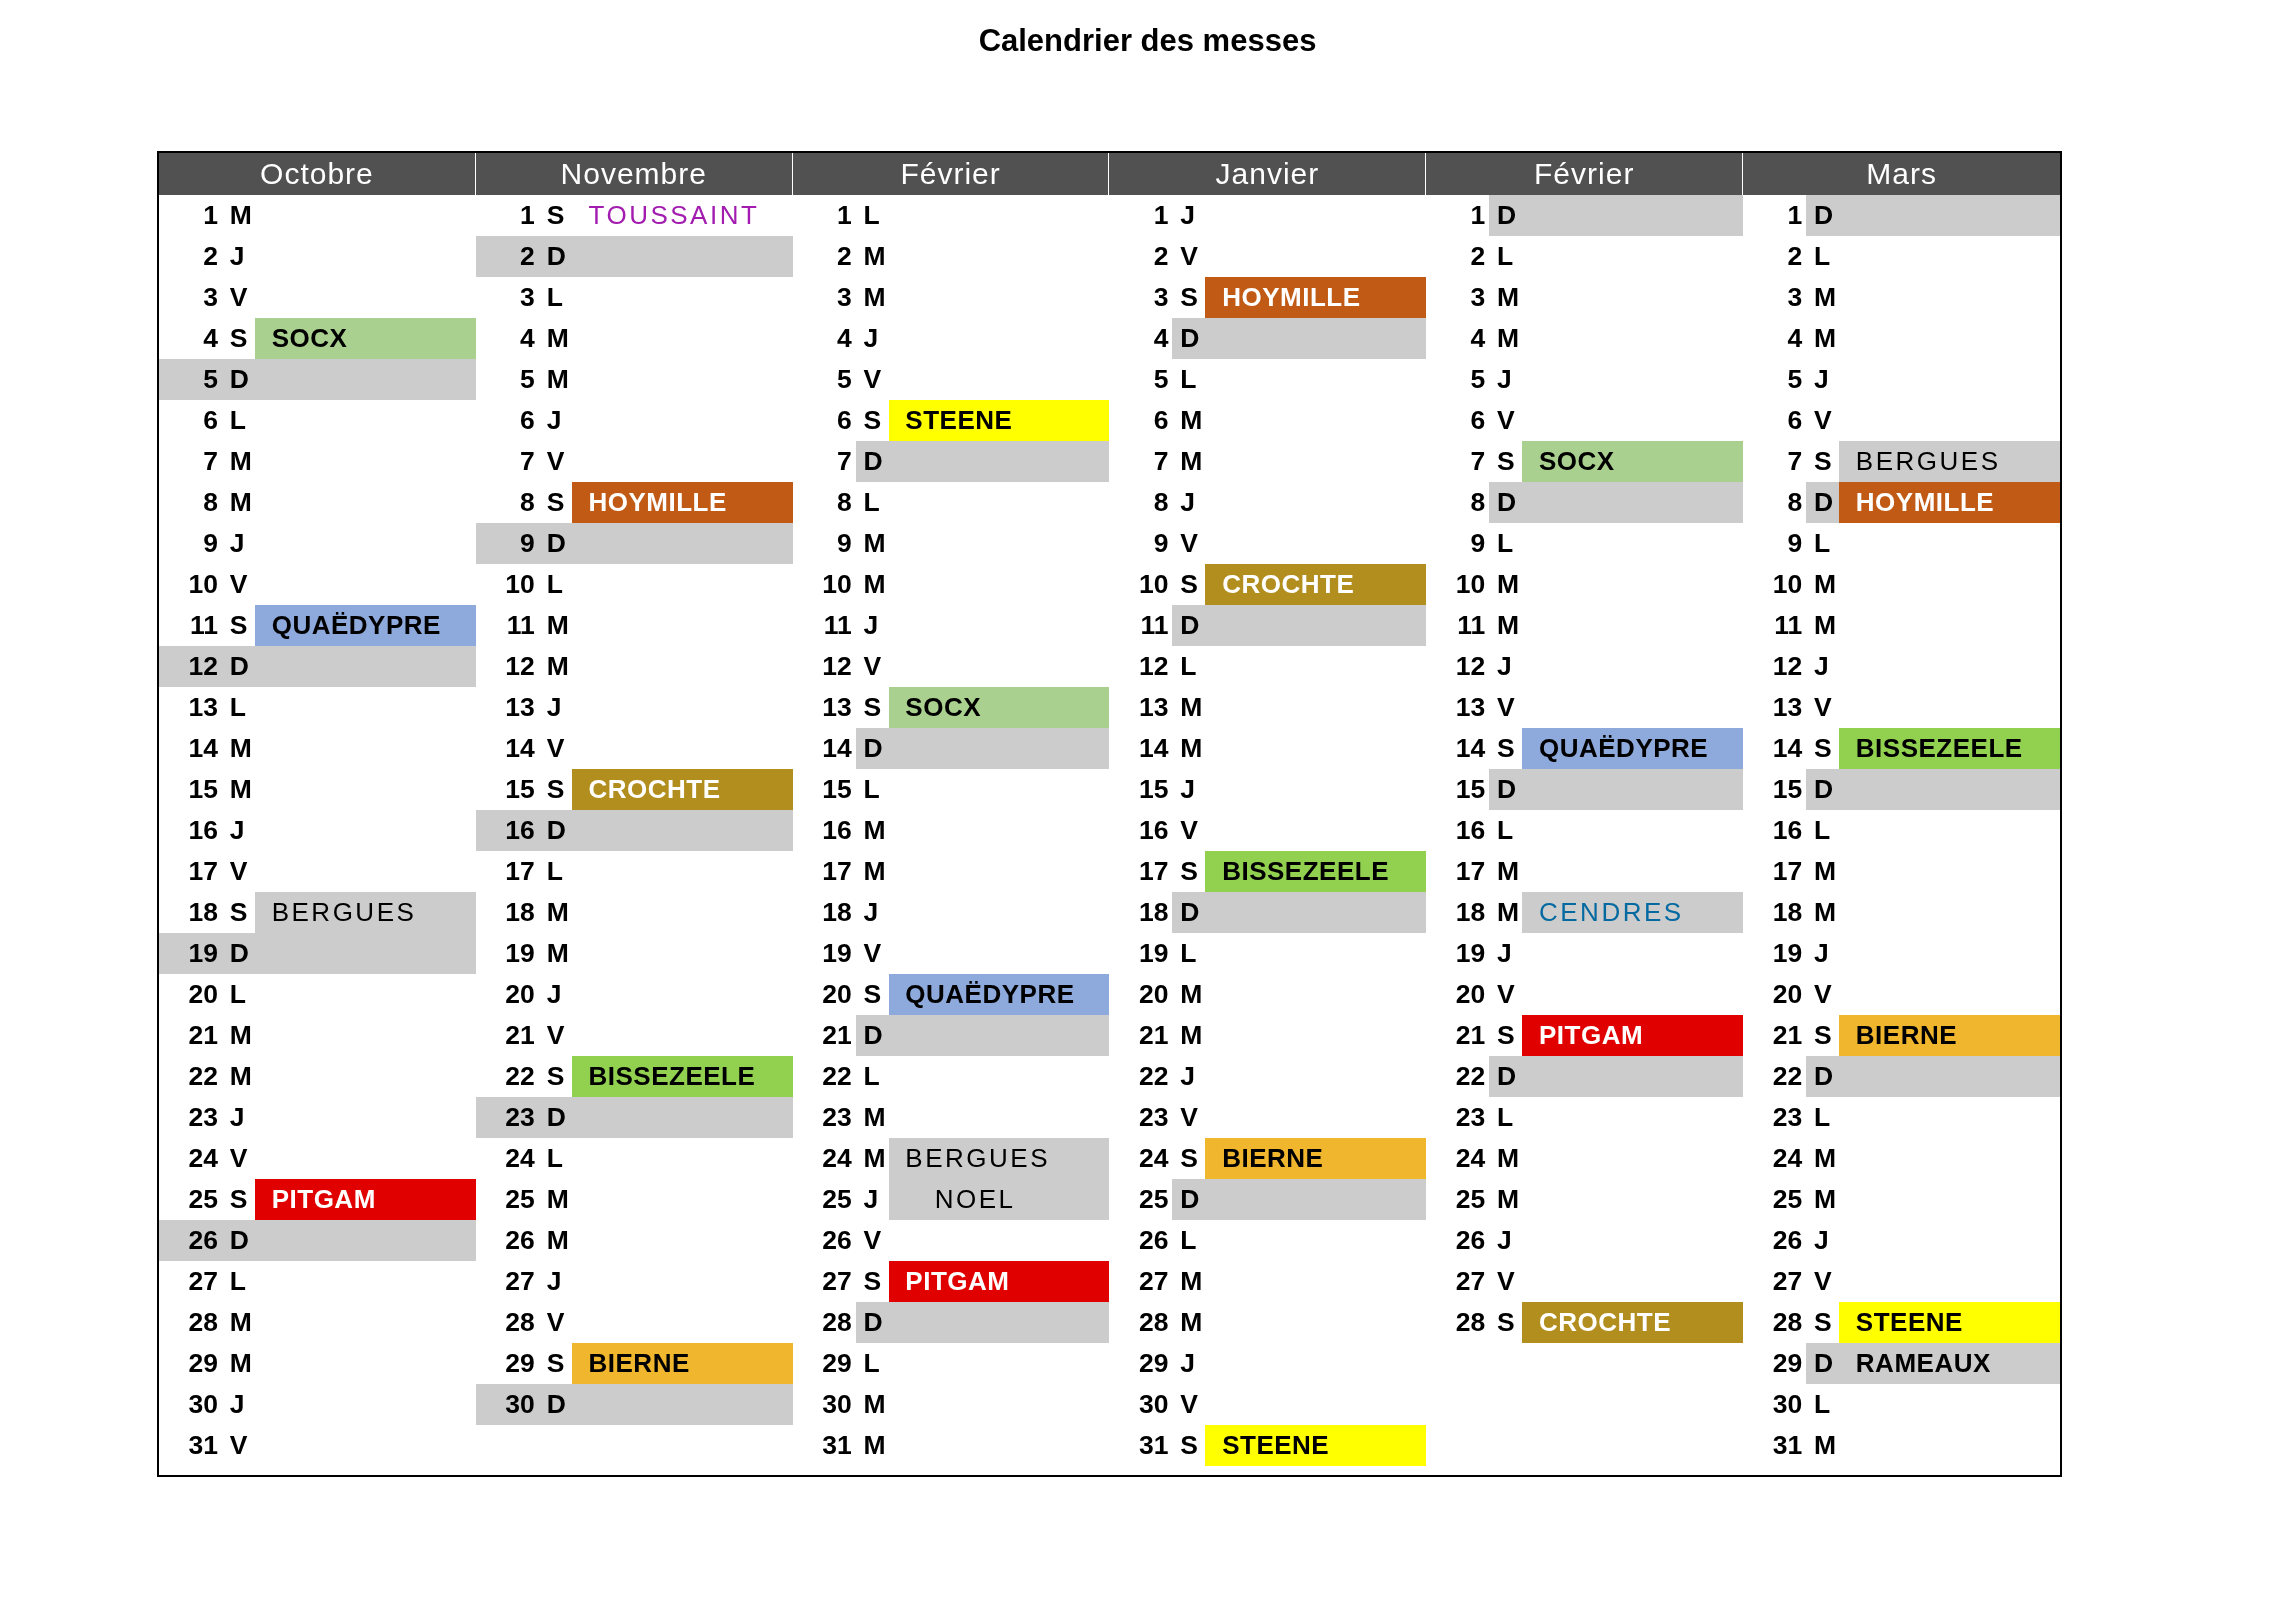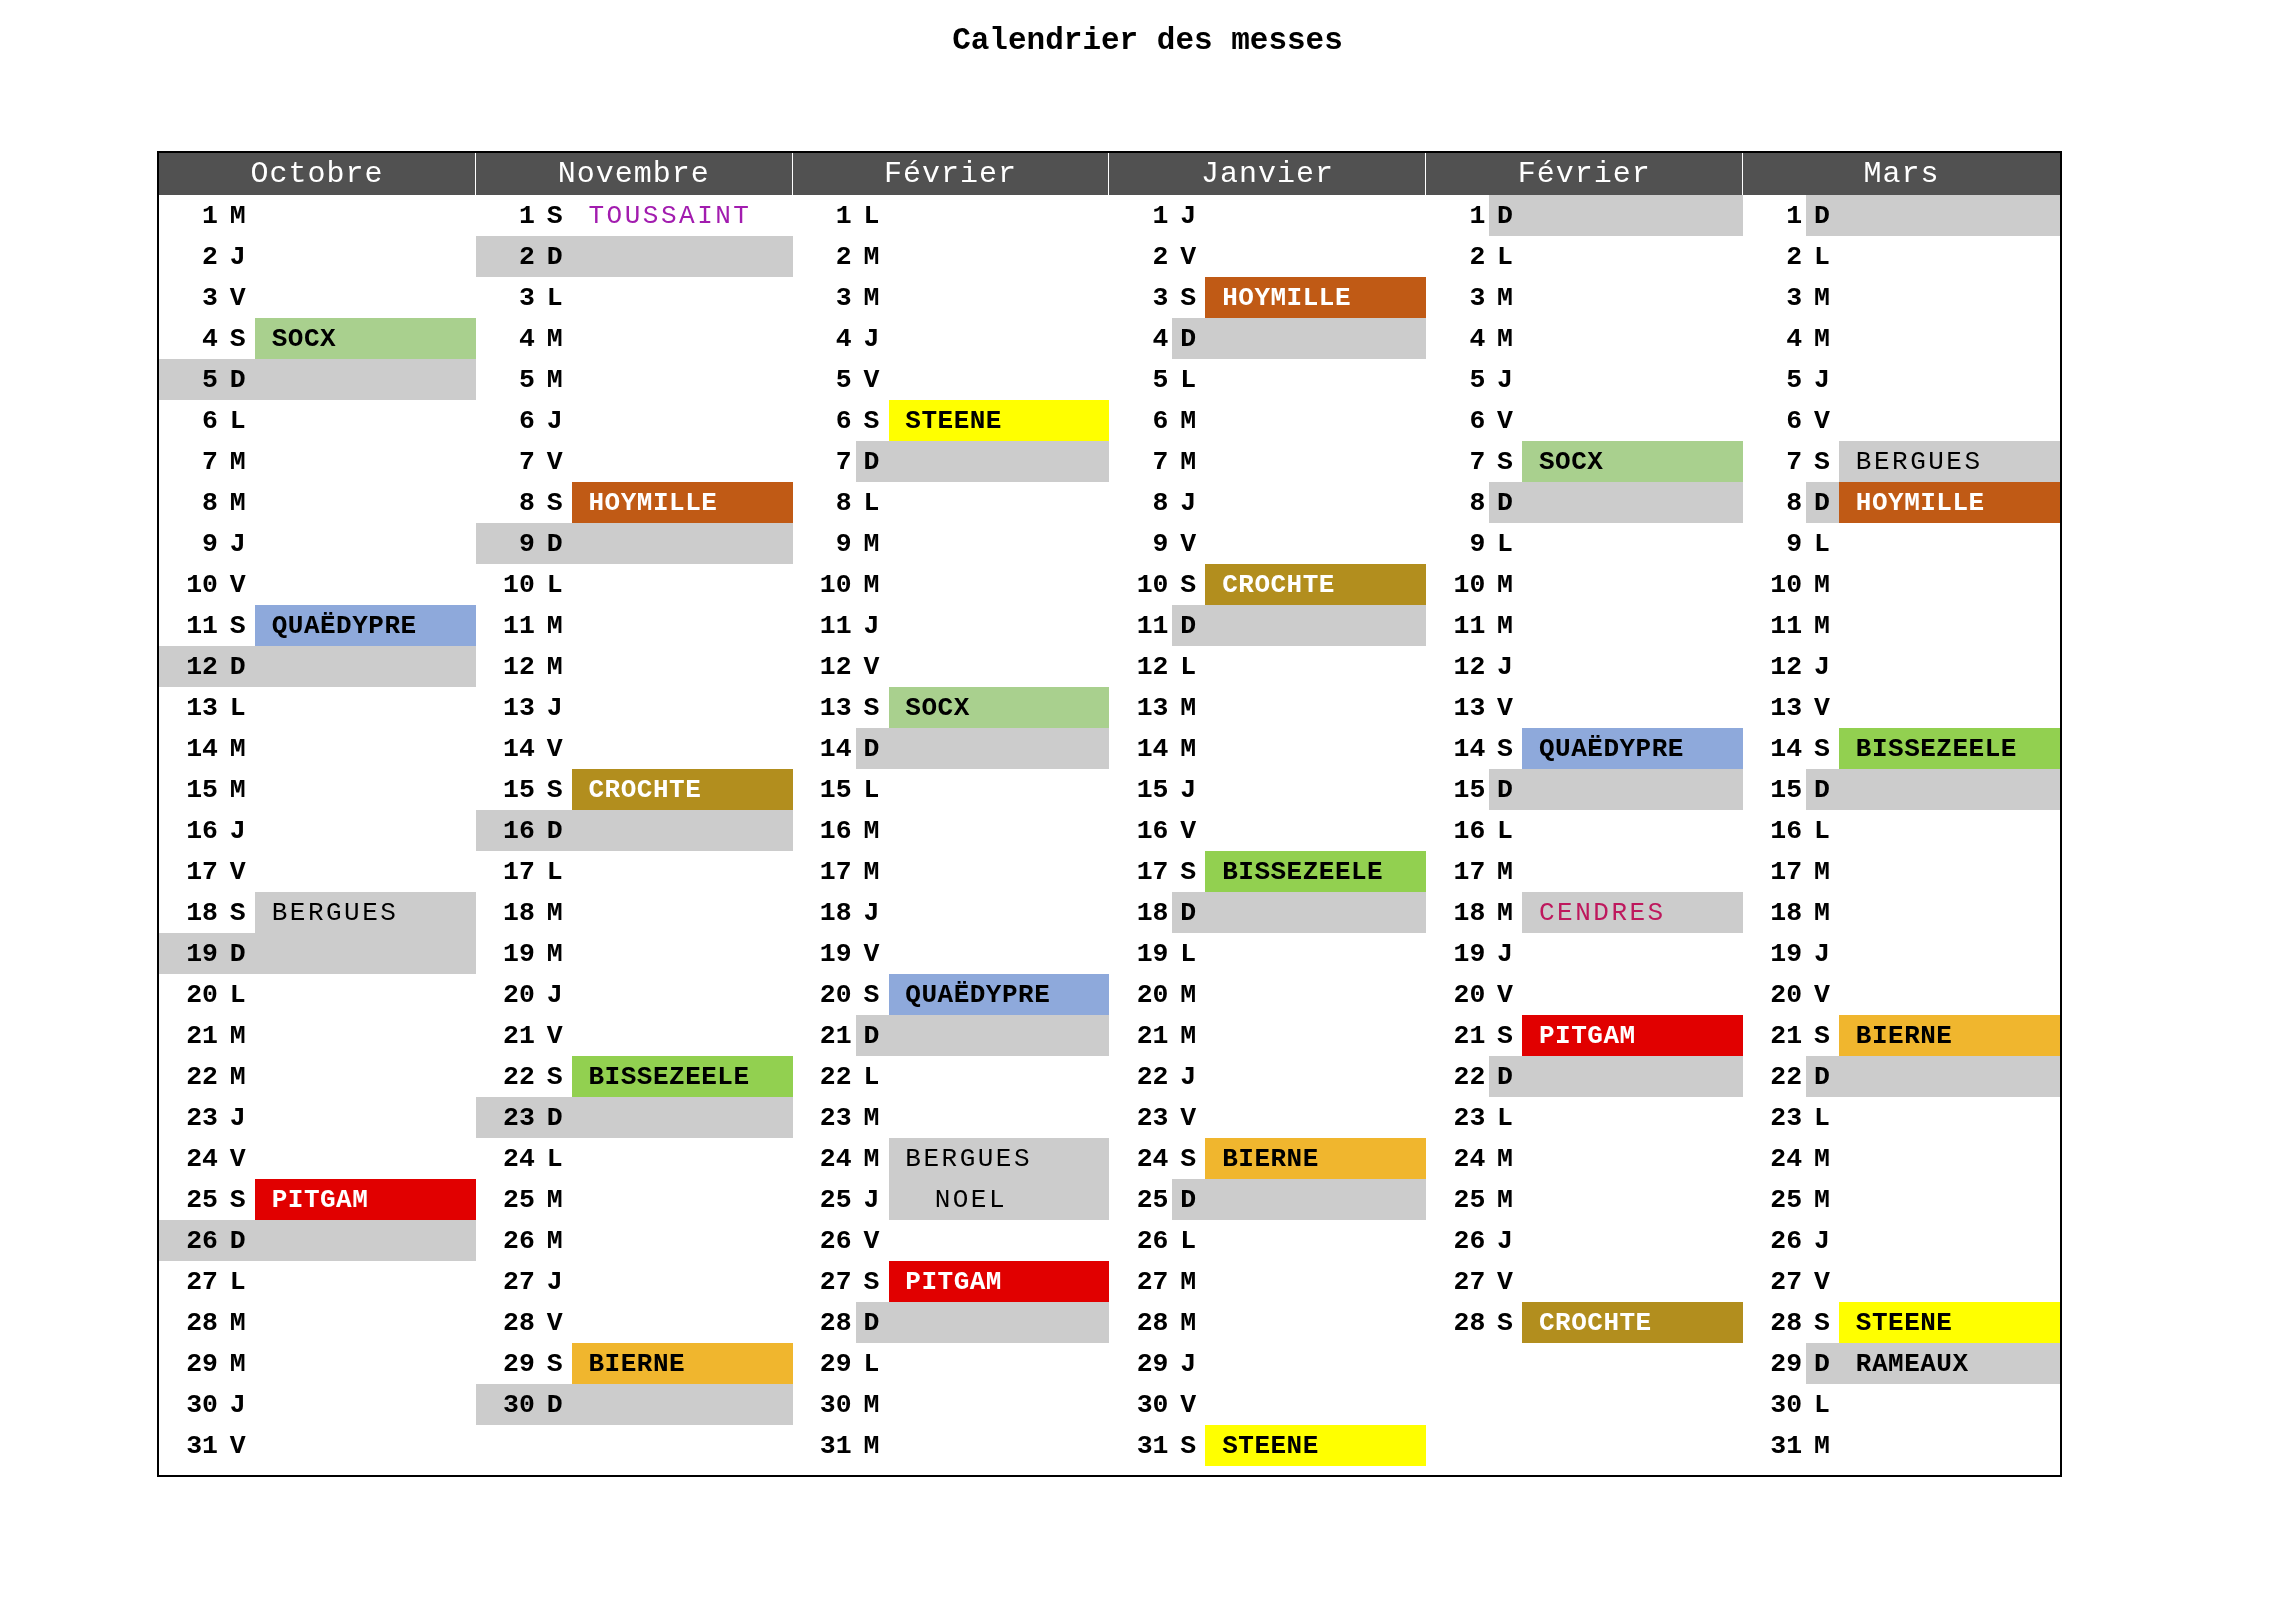--- a/index.html
+++ b/index.html
@@ -1,20 +1,20 @@
 <!DOCTYPE html>
 <html style="--header-bg: #515151; --sunday-bg: #cccccc;font-size:7.9px"><head>
 <meta charset="utf-8">
 <style>
   html,body{margin:0;padding:0;background:#ffffff;}
   .page{
     position:relative;
     width:2295px;height:1623px;
     background:#ffffff;
-    font-family:Liberation Mono, monospace;
+    font-family:Liberation Sans, sans-serif;
     color:#000;
     overflow:hidden;
   }
   .title{
     position:absolute;top:17.7px;left:0;width:100%;
     text-align:center;font-weight:700;font-size:31px;line-height:45px;
     color:#000;
   }
   .calendar{
     position:absolute;left:157px;top:151px;width:1905px;height:1326px;
@@ -672,21 +672,21 @@
             <div class="num">16</div>
             <div class="wd">L</div>
           </div>
           <div class="day-row">
             <div class="num">17</div>
             <div class="wd">M</div>
           </div>
           <div class="day-row">
             <div class="num">18</div>
             <div class="wd">M</div>
-            <div class="evt" style="background: rgb(204, 204, 204); color: #be185d; font-weight: 400; letter-spacing: 2.5px;">CENDRES</div>
+            <div class="evt" style="background: rgb(204, 204, 204); color: #0369a1; font-weight: 400; letter-spacing: 2.5px;">CENDRES</div>
           </div>
           <div class="day-row">
             <div class="num">19</div>
             <div class="wd">J</div>
           </div>
           <div class="day-row">
             <div class="num">20</div>
             <div class="wd">V</div>
           </div>
           <div class="day-row">

